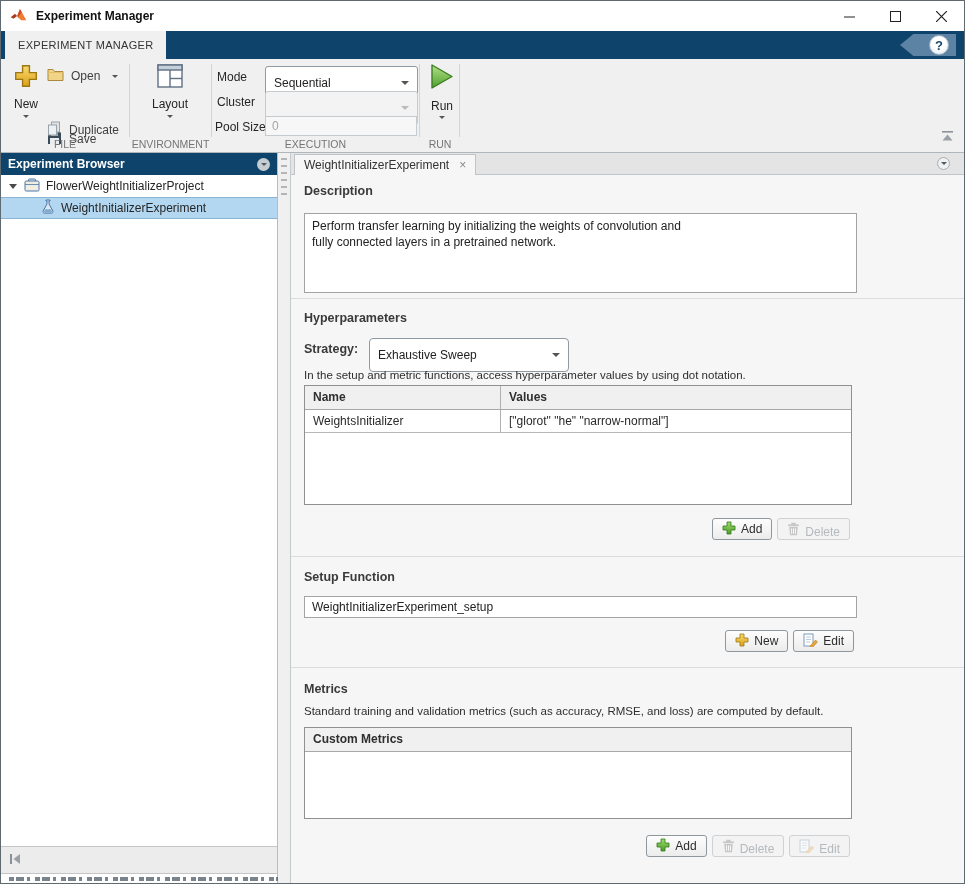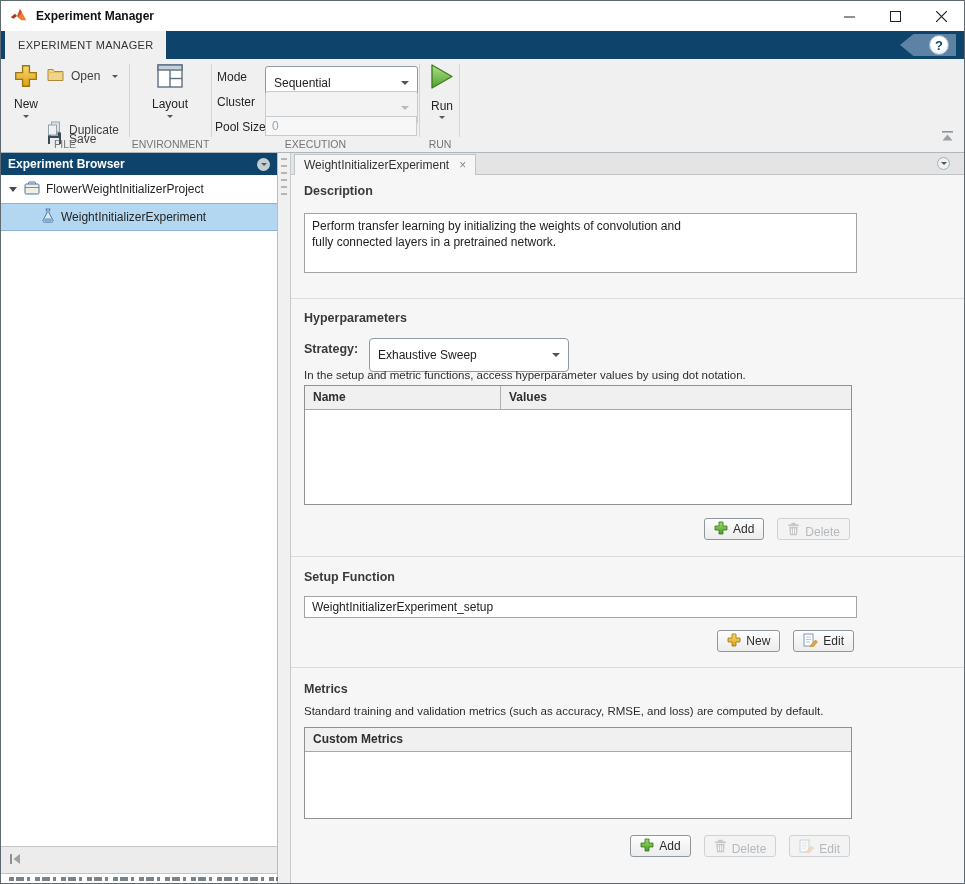--- a/index.html
+++ b/index.html
@@ -53,21 +53,21 @@
 
   .browser { position:absolute; left:0; top:0; width:277px; bottom:0; background:#fff;
              border-right:1px solid #b6bcc1; }
   .browser-header { height:22px; background:#0e436b; color:#fff; font-size:12px; font-weight:700;
              display:flex; align-items:center; padding:0 7px; }
   .circle-icon { width:13px; height:13px; border-radius:50%; display:flex; align-items:center;
              justify-content:center; margin-left:auto; }
   .circle-icon.on-navy { background:#c6cdd2; }
   .circle-icon.on-grey { background:#eef0f1; border:1px solid #a9aeb2; }
   .circle-icon .arrow-down { border-top-color:#4f5b63; border-left-width:3px; border-right-width:3px; border-top-width:3.5px; }
-  .tree-row { height:28px; display:flex; align-items:center; font-size:12px; color:#252525; }
+  .tree-row { height:22px; display:flex; align-items:center; font-size:12px; color:#252525; }
   .tree-row.selected { background:#b3d7f0; border-top:1px solid #8ab4d6; border-bottom:1px solid #8ab4d6; }
   .caret-exp { width:0; height:0; border-left:4.5px solid transparent; border-right:4.5px solid transparent;
                border-top:5px solid #4a4a4a; }
   .browser-bottom { position:absolute; left:0; right:0; bottom:9px; height:28px; background:#ececec;
                border-top:1px solid #c5c5c5; border-bottom:1px solid #c5c5c5;
                display:flex; align-items:center; padding-left:8px; }
   .clipped-strip { position:absolute; left:8px; bottom:2px; width:296px; height:4px; opacity:.75;
                background:repeating-linear-gradient(90deg,#4d5a66 0 5px,transparent 5px 7px,#4d5a66 7px 15px,transparent 15px 18px,#4d5a66 18px 21px,transparent 21px 26px); }
 
   .splitter { position:absolute; left:277px; top:0; width:13px; bottom:0; background:#f0f0f0;
@@ -81,36 +81,36 @@
              border:1px solid #bfc4c8; border-bottom:none; display:flex; align-items:center;
              padding:0 9px; font-size:12px; color:#333; }
   .tab-close { margin-left:10px; color:#8a8a8a; font-size:12px; line-height:1; }
   .doc-tabbar .circle-icon { position:absolute; right:14px; top:4px; margin-left:0; }
   .doc-content { position:absolute; top:22px; left:0; right:0; bottom:0; }
 
   .sec-heading { position:absolute; font-size:12.5px; font-weight:700; color:#3a3a3a; }
   .hint { position:absolute; font-size:11.5px; color:#2e2e2e; }
   .divider { position:absolute; left:0; right:0; height:1px; background:#dcdcdc; }
 
-  .desc-area { position:absolute; left:13px; top:38px; width:553px; height:60px; resize:none;
+  .desc-area { position:absolute; left:13px; top:38px; width:553px; height:80px; resize:none;
       border:1px solid #a3a3a3; background:#fff; font-family:"Liberation Sans",sans-serif;
       font-size:12px; color:#222; padding:4px 7px; line-height:16px; }
 
   .strategy-combo { left:78px; top:163px; width:200px; }
 
   .hp-table { position:absolute; left:13px; top:210px; width:548px; height:120px; background:#fff;
       border:1px solid #909090; }
   .hp-table .thead { display:flex; height:24px; background:#f0f0f0; border-bottom:1px solid #a8a8a8; }
   .hp-table .th { font-size:12px; font-weight:700; color:#2f2f2f; padding:4px 0 0 8px; }
   .hp-table .trow { display:flex; height:23px; border-bottom:1px solid #b8b8b8; }
   .hp-table .td { font-size:12px; color:#2a2a2a; padding:4px 0 0 8px; }
   .col-name { width:196px; border-right:1px solid #b0b0b0; }
   .col-values { flex:1; }
 
-  .btn-row { position:absolute; display:flex; gap:13px; }
+  .btn-row { position:absolute; display:flex; gap:5px; }
   .btn { display:inline-flex; align-items:center; height:22px; padding:0 9px; gap:5px;
       border:1px solid #8f979e; border-radius:3px; background:linear-gradient(#fdfdfd,#ececec);
       font-size:12px; color:#2c2c2c; }
   .btn.disabled { border-color:#ced2d5; color:#b4b9bd; background:#f3f3f3;align-items:flex-end; }
 
   .setup-input { position:absolute; left:13px; top:421px; width:553px; height:22px;
       border:1px solid #a3a3a3; background:#fff; font-family:"Liberation Sans",sans-serif;
       font-size:12px; color:#222; padding:0 7px; }
 
   .cm-table { position:absolute; left:13px; top:552px; width:548px; height:92px; background:#fff;
@@ -337,20 +337,24 @@
           <span>Exhaustive Sweep</span>
           <span class="arrow-down"></span>
         </div>
         <div class="hint" style="left:13px; top:194px;">In the setup and metric functions, access hyperparameter values by using dot notation.</div>
 
         <div class="hp-table">
           <div class="thead">
             <div class="th col-name">Name</div>
             <div class="th col-values">Values</div>
           </div>
+          <div class="trow">
+            <div class="td col-name">WeightsInitializer</div>
+            <div class="td col-values">["glorot" "he" "narrow-normal"]</div>
+          </div>
         </div>
 
         <div class="btn-row" style="top:343px; right:114px;">
           <div class="btn">
             <span>
               <svg width="14" height="14" viewBox="0 0 14 14">
                   <path d="M5 1h4v4h4v4H9v4H5V9H1V5h4z" fill="url(#greenGrad)" stroke="#2e7a1b" stroke-width="0.8"></path>
                 </svg>
             </span>
             <span>Add</span>

